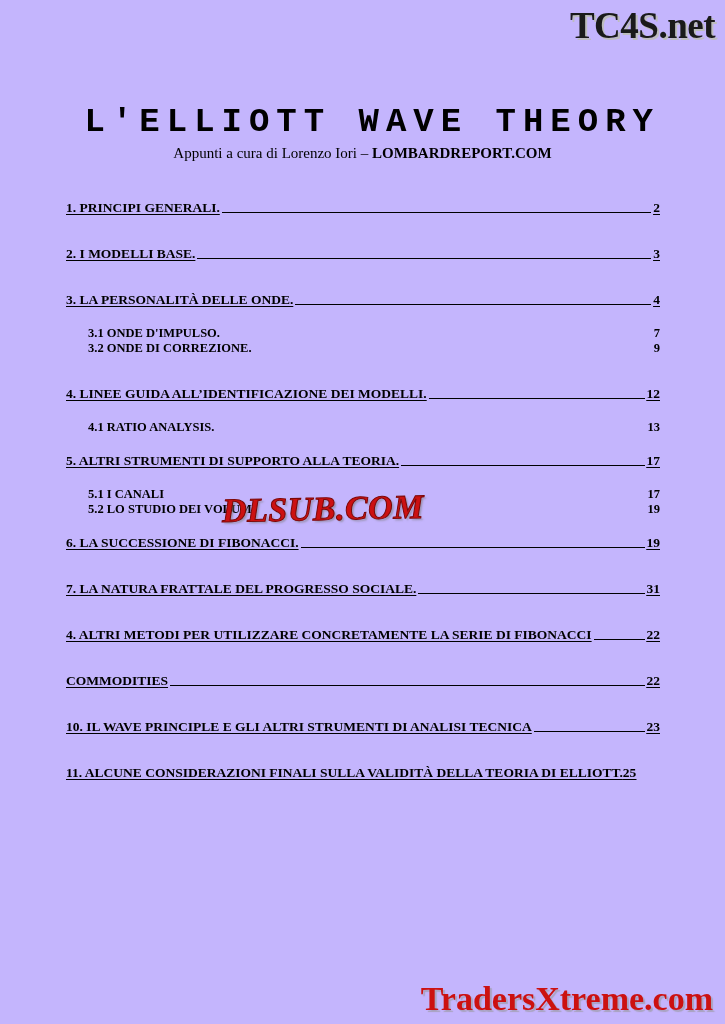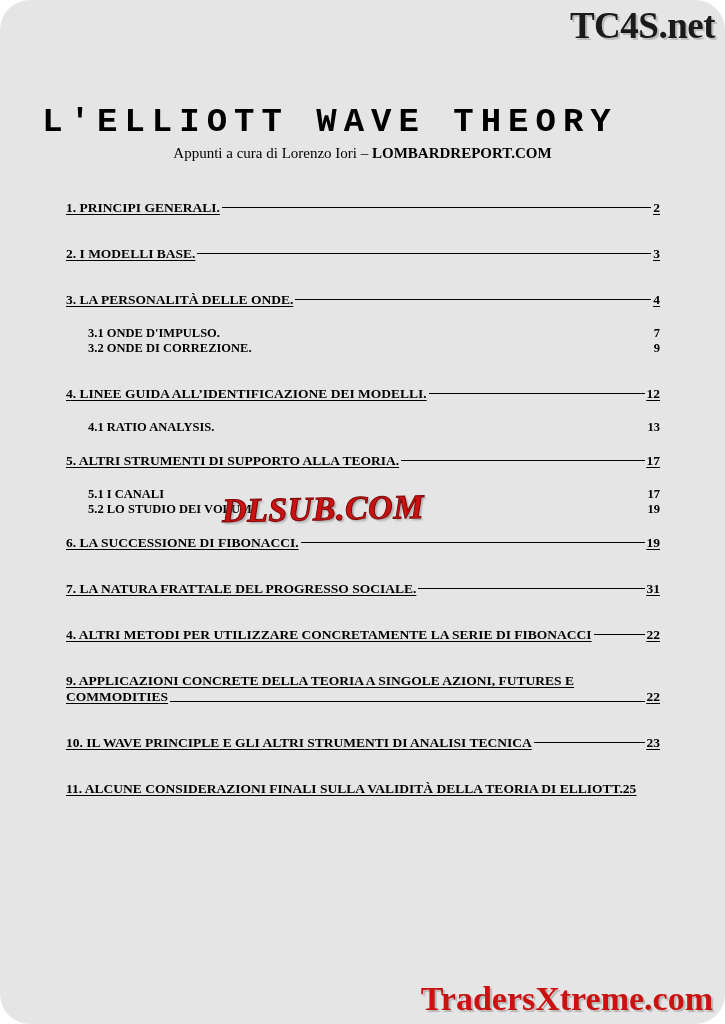--- a/index.html
+++ b/index.html
@@ -9,22 +9,21 @@
   }
   body {
     font-family: "Liberation Serif", serif;
     color: #000000;
   }
   .page {
     position: relative;
     width: 725px;
     height: 1024px;
     overflow: hidden;
-    background: #e5e5e5;
-    border-radius: 30px;
+    background: #c4b5fd;
   }
 
   
   .wm-topright {
     position: absolute;
     top: 4px;
     right: 10px;
     font-family: "Liberation Serif", serif;
     font-weight: bold;
     font-size: 37px;
@@ -56,21 +55,21 @@
     color: #cc1111;
     text-shadow: 2px 2px 1px rgba(150,150,150,0.6);
   }
 
   
   .doc-title {
     position: absolute;
     top: 80px;
     left: 0;
     width: 660px;
-    text-align: center;
+    text-align: right;
     font-family: "Liberation Mono", monospace;
     font-size: 34px;
     letter-spacing: 7px;
     color: #000;
   }
   .doc-subtitle {
     position: absolute;
     top: 145px;
     left: 0;
     width: 725px;
@@ -91,21 +90,20 @@
   .toc-entry {
     display: flex;
     align-items: flex-end;
     font-weight: bold;
     color: #000;
   }
   .toc-entry.level1 {
     font-size: 13.5px;
     text-decoration: underline;
     text-underline-offset: 2px;
-    align-items: center;
   }
   .toc-entry.level1 .label {
     white-space: nowrap;
   }
   .toc-entry.level1 .filler {
     flex: 1 1 auto;
     border-bottom: 1px solid #000;
     margin: 0 2px 3px 2px;
     height: 1px;
   }
@@ -247,23 +245,20 @@
     <div class="toc-entry level1">
       <span class="label">4. ALTRI METODI PER UTILIZZARE CONCRETAMENTE LA SERIE DI FIBONACCI</span>
       <span class="filler"></span>
       <span class="page-no">22</span>
     </div>
 
     <div class="sp-lg"></div>
 
     <div class="toc-entry level1 wrap">
       <div class="wrapline">
-        <span class="label">9. APPLICAZIONI CONCRETE DELLA TEORIA A SINGOLE AZIONI, FUTURES E</span>
-      </div>
-      <div class="wrapline">
         <span class="label">COMMODITIES</span>
         <span class="filler"></span>
         <span class="page-no">22</span>
       </div>
     </div>
 
     <div class="sp-lg"></div>
 
     <div class="toc-entry level1">
       <span class="label">10. IL WAVE PRINCIPLE E GLI ALTRI STRUMENTI DI ANALISI TECNICA</span>

